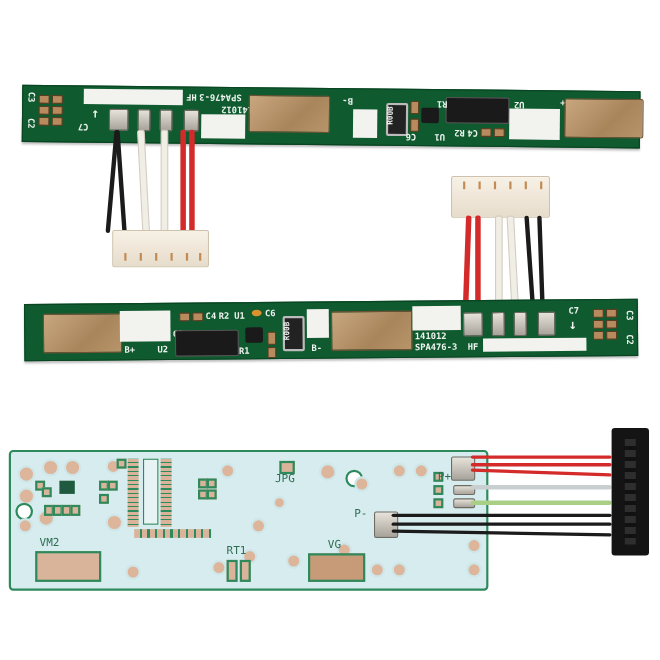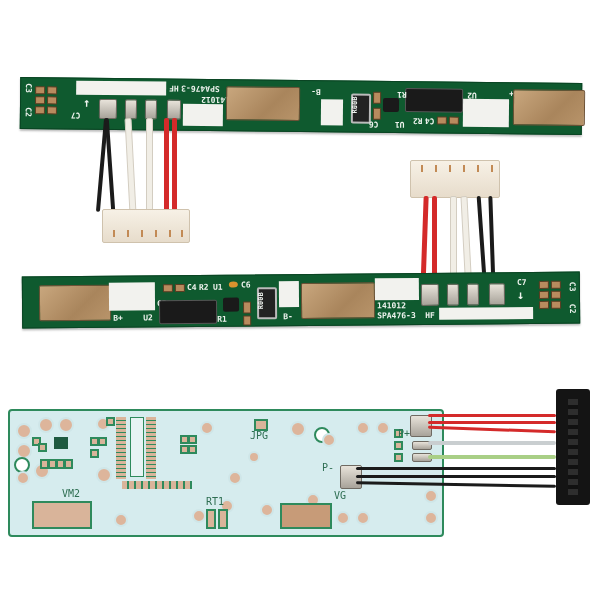--- a/index.html
+++ b/index.html
@@ -197,30 +197,30 @@
   <div class="cu-round" style="left:366px;top:10px;width:10px;height:10px;"></div>
   <div class="cu" style="left:384px;top:18px;width:5px;height:5px;"></div>
   <div class="cu" style="left:384px;top:30px;width:5px;height:5px;"></div>
   <div class="cu" style="left:384px;top:42px;width:5px;height:5px;"></div>
   <span class="abs silk-dark" style="left:388px;top:18px;">P+</span>
   <span class="abs silk-dark" style="left:312px;top:52px;">P-</span>
   <div class="cu-round" style="left:210px;top:88px;width:10px;height:10px;"></div>
   <div class="cu-round" style="left:250px;top:92px;width:10px;height:10px;"></div>
   <div class="cu-round" style="left:296px;top:82px;width:10px;height:10px;"></div>
 
-  <span class="abs silk-dark" style="left:52px;top:78px;">VM2</span>
+  <span class="abs silk-dark" style="left:26px;top:78px;">VM2</span>
   <div class="cu" style="left:22px;top:90px;width:56px;height:24px;"></div>
   <div class="cu-round" style="left:104px;top:102px;width:10px;height:10px;"></div>
   <div class="cu-round" style="left:182px;top:98px;width:10px;height:10px;"></div>
 
   <span class="abs silk-dark" style="left:196px;top:86px;">RT1</span>
   <div class="cu" style="left:196px;top:98px;width:6px;height:16px;"></div>
   <div class="cu" style="left:208px;top:98px;width:6px;height:16px;"></div>
 
-  <span class="abs silk-dark" style="left:288px;top:80px;margin-left:36px;">VG</span>
+  <span class="abs silk-dark" style="left:288px;top:80px;">VG</span>
   <div class="cu" style="left:270px;top:92px;width:48px;height:22px;background:#c79b78;"></div>
   <div class="cu-round" style="left:326px;top:100px;width:10px;height:10px;"></div>
   <div class="cu-round" style="left:346px;top:100px;width:10px;height:10px;"></div>
   <div class="cu-round" style="left:414px;top:78px;width:10px;height:10px;"></div>
   <div class="cu-round" style="left:414px;top:100px;width:10px;height:10px;"></div>
 
   <div class="abs solder" style="left:400px;top:4px;width:20px;height:20px;"></div>
   <div class="abs solder" style="left:402px;top:30px;width:18px;height:7px;"></div>
   <div class="abs solder" style="left:402px;top:42px;width:18px;height:7px;"></div>
   <div class="abs solder" style="left:330px;top:54px;width:20px;height:22px;"></div>

